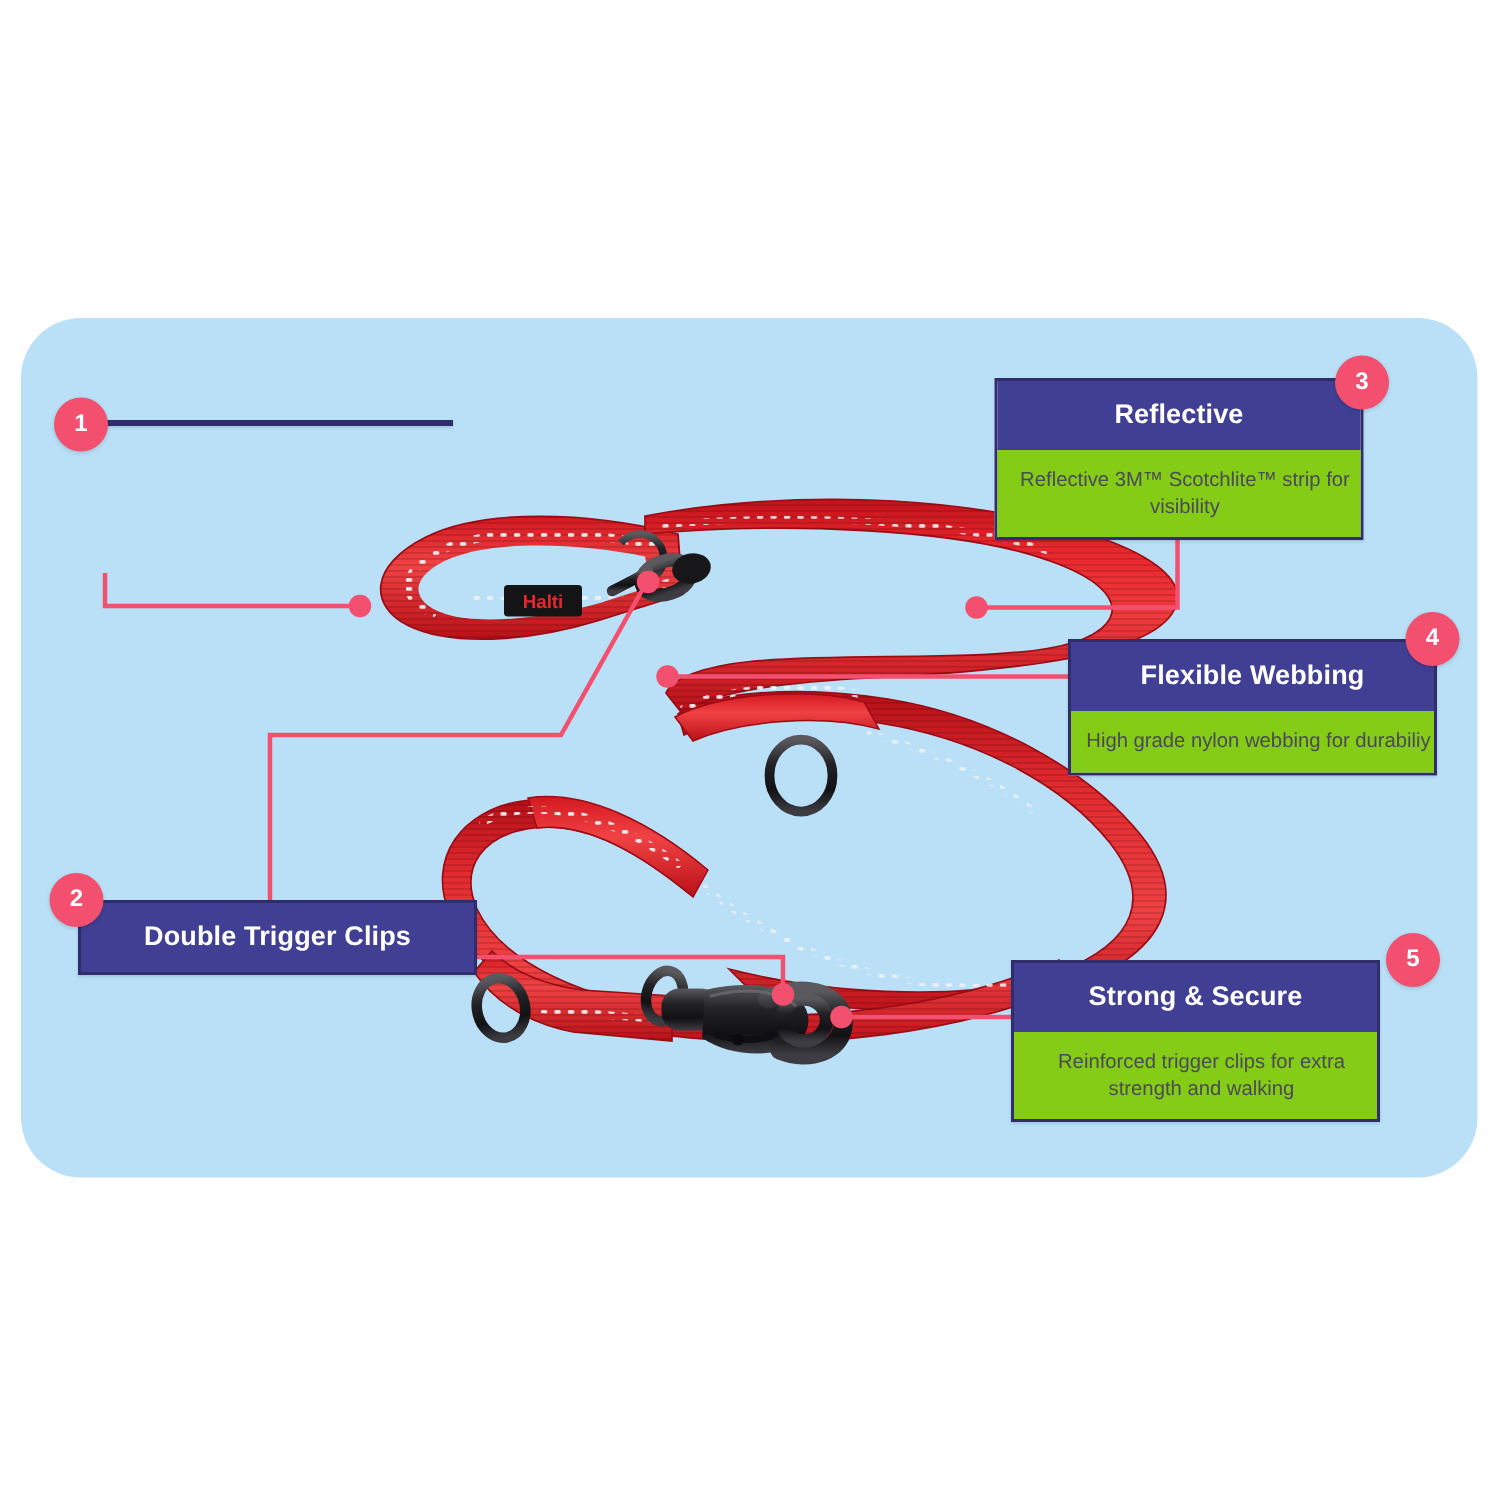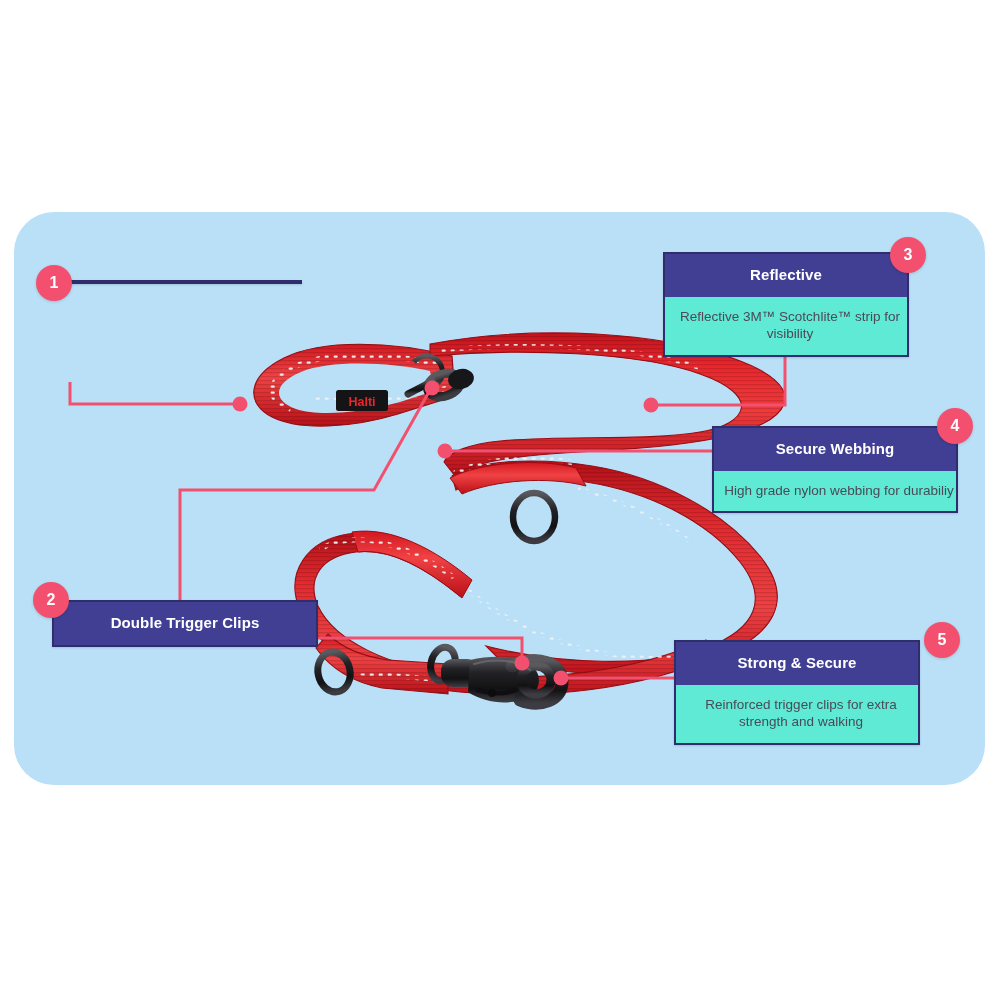--- a/index.html
+++ b/index.html
@@ -45,33 +45,33 @@
     position: absolute;
     box-sizing: border-box;
     border: 2px solid #2f2d6b;
     background: #ffffff;
     box-shadow: 0 1px 2px rgba(40,40,80,.18);
   }
   .card-head {
     background: #413f93;
     color: #ffffff;
     text-align: center;
-    font-size: 15px;
+    font-size: 18px;
     font-weight: bold;
     letter-spacing: .1px;
     line-height: 1.1;
     padding: 13px 8px 13px 8px;
   }
   .card-body {
     color: #4a4a58;
     text-align: center;
     font-size: 13.5px;
     line-height: 1.32;
     padding: 11px 1px 12px 9px;
-    background: #5eead4;
+    background: #84cc16;
   }
   .badge {
     position: absolute;
     width: 36px;
     height: 36px;
     border-radius: 50%;
     background: #f2506e;
     color: #ffffff;
     font-size: 16px;
     font-weight: bold;
@@ -312,21 +312,21 @@
   </div>
   <div class="badge" id="badge2">2</div>
 
   <div class="card" id="card3">
     <div class="card-head">Reflective</div>
     <div class="card-body">Reflective 3M™ Scotchlite™ strip for visibility</div>
   </div>
   <div class="badge" id="badge3">3</div>
 
   <div class="card" id="card4">
-    <div class="card-head">Secure Webbing</div>
+    <div class="card-head">Flexible Webbing</div>
     <div class="card-body">High grade nylon webbing for durabiliy</div>
   </div>
   <div class="badge" id="badge4">4</div>
 
   <div class="card" id="card5">
     <div class="card-head">Strong &amp; Secure</div>
     <div class="card-body">Reinforced trigger clips for extra strength and walking</div>
   </div>
   <div class="badge" id="badge5">5</div>
 

